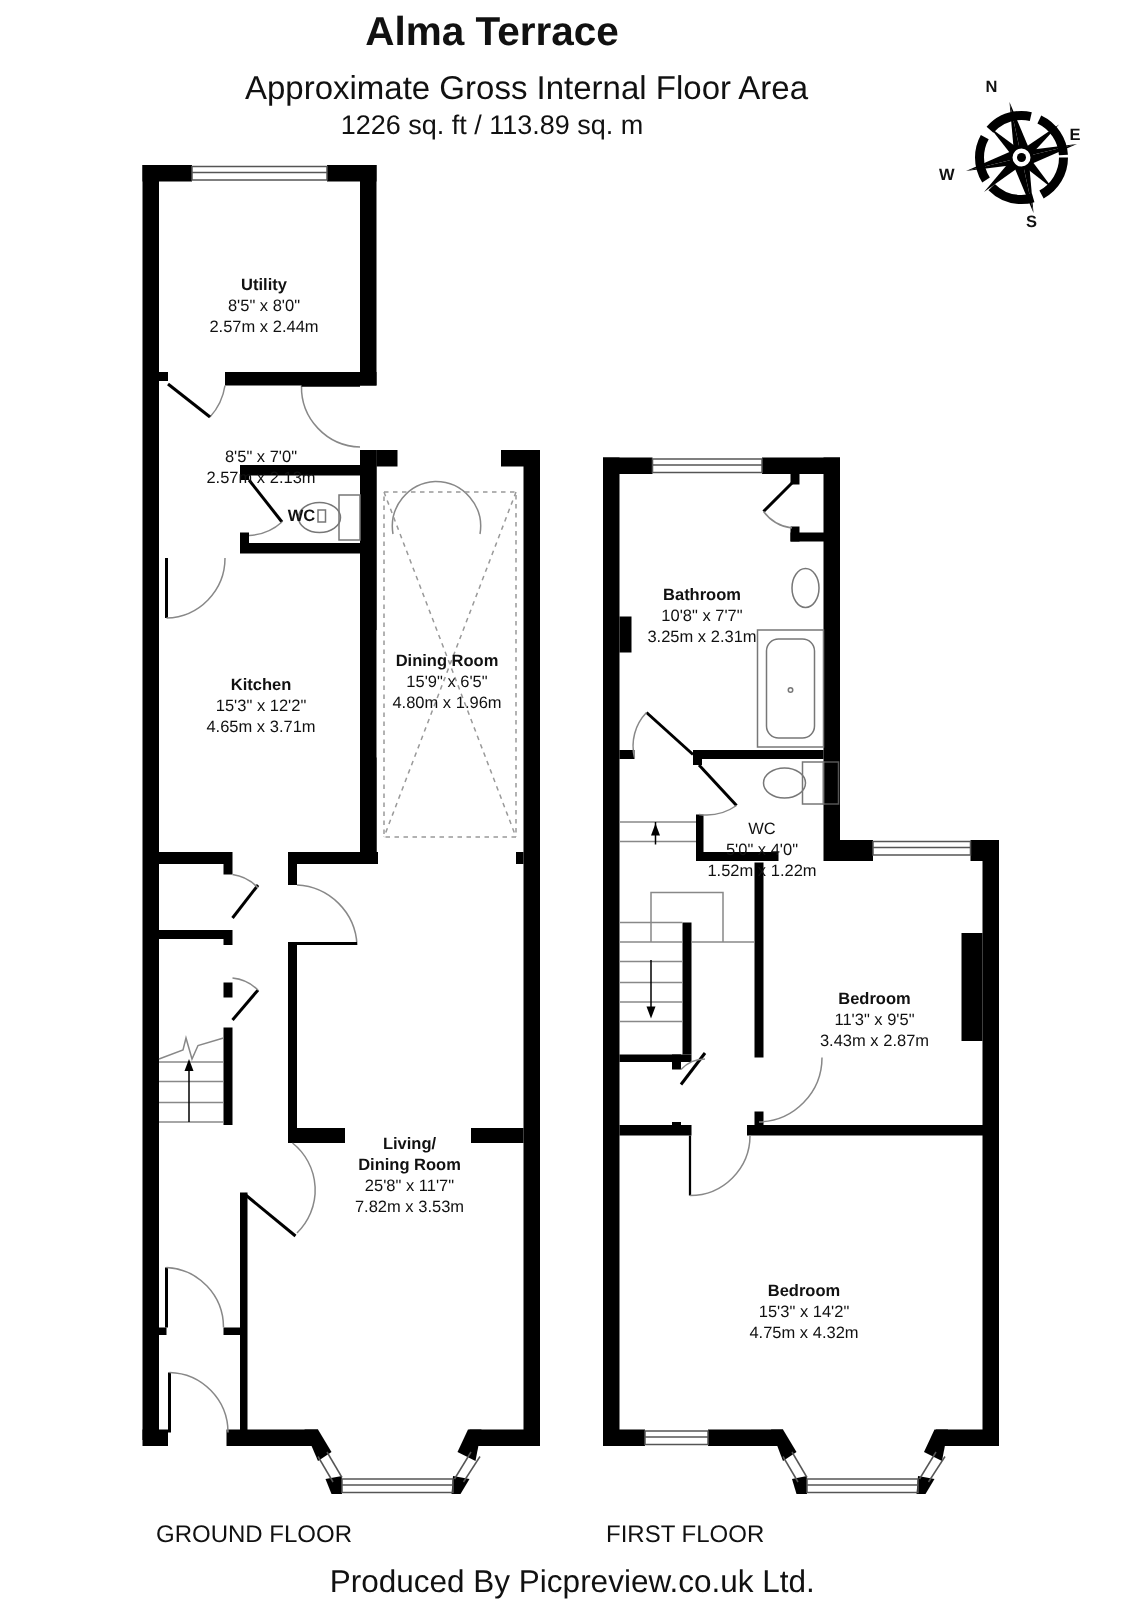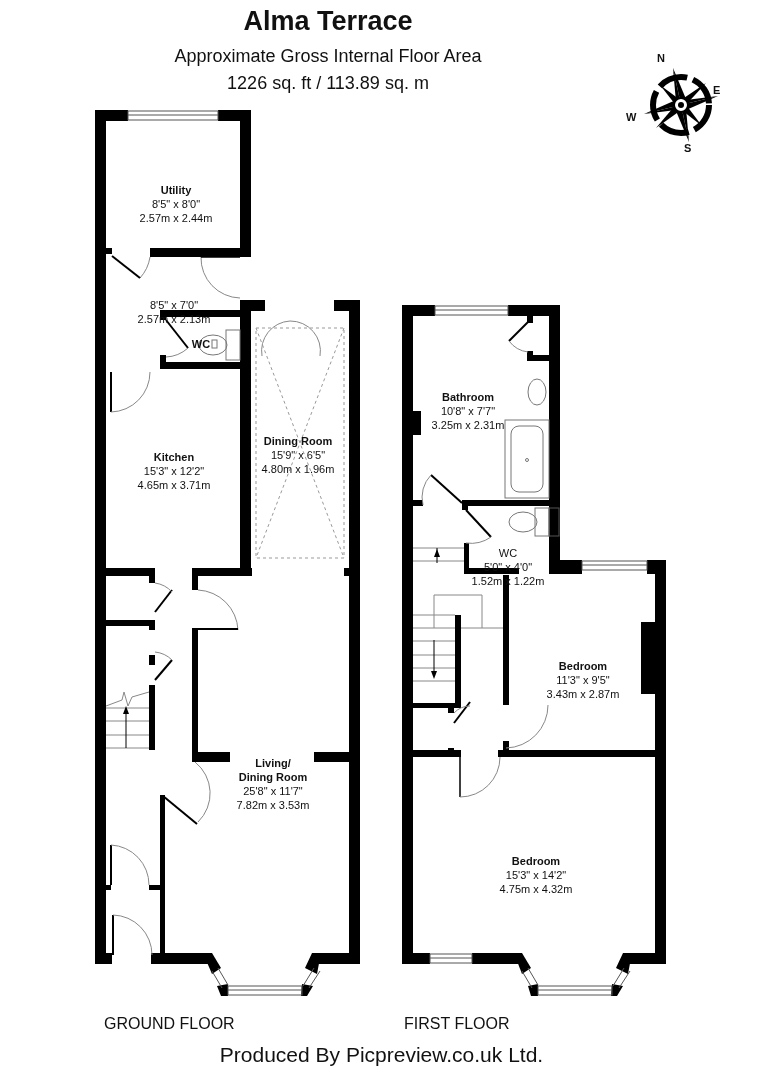--- a/index.html
+++ b/index.html
@@ -1,19 +1,19 @@
 <!DOCTYPE html>
 <html><head>
 <meta charset="utf-8">
 <style>
   html, body { margin:0; padding:0; background:#ffffff; }
   body { width:763px; height:1080px; position:relative; overflow:hidden; font-family:"Liberation Sans", sans-serif; color:#111; }
   .hdr { position:absolute; left:0; width:656px; text-align:center; }
   #title { top:6px; font-size:27px; font-weight:bold; }
-  #subtitle { top:46px; font-size:18px; }
+  #subtitle { top:46px; font-size:22px;padding-left:23px; }
   #area { top:73px; font-size:18px; }
   #footer { position:absolute; top:1043px; left:0; width:763px; text-align:center; font-size:21px; }
   .floor-label { position:absolute; top:1015px; font-size:16px; }
   #gf-label { left:104px; }
   #ff-label { left:404px; }
   .room { position:absolute; text-align:center; font-size:11px; line-height:14px; transform:translateX(-50%); white-space:nowrap;margin-top:18px; }
   .room .rn { font-weight:bold; }
   svg.plan { position:absolute; left:0; top:0; }
   .compass-letter { position:absolute; font-size:11px; font-weight:bold; }
 </style>

